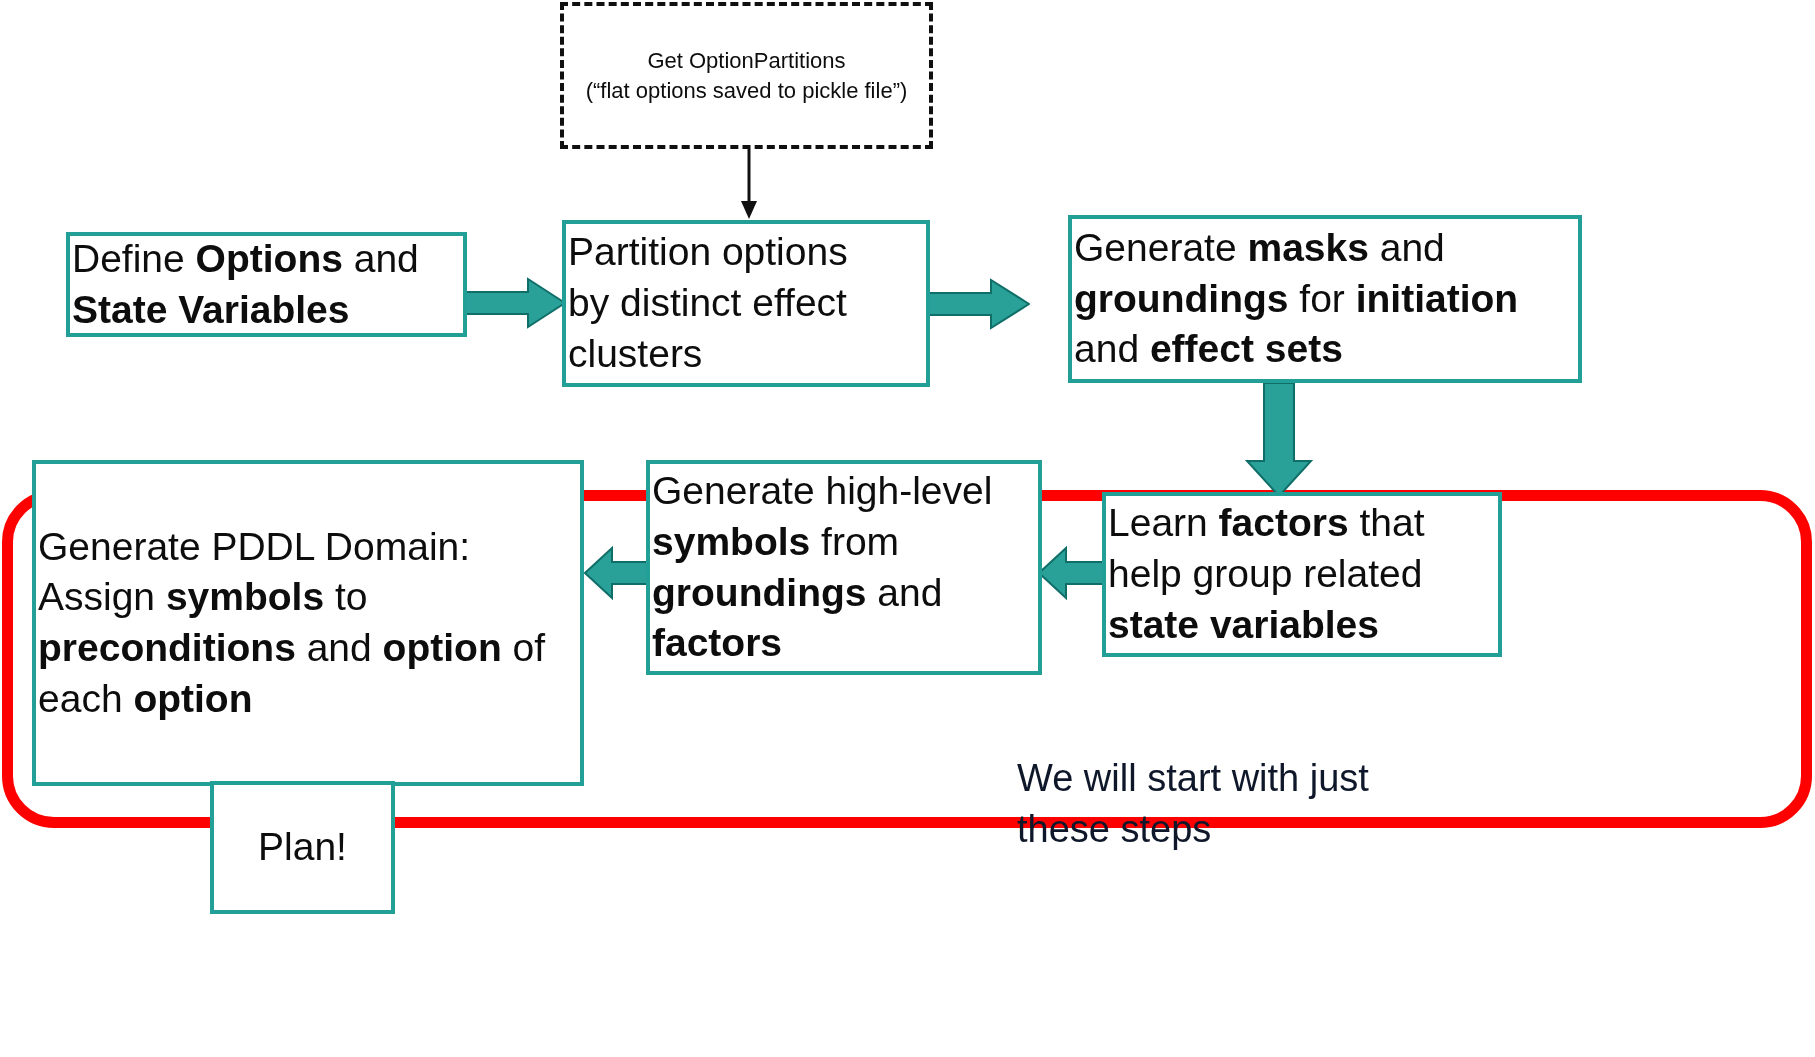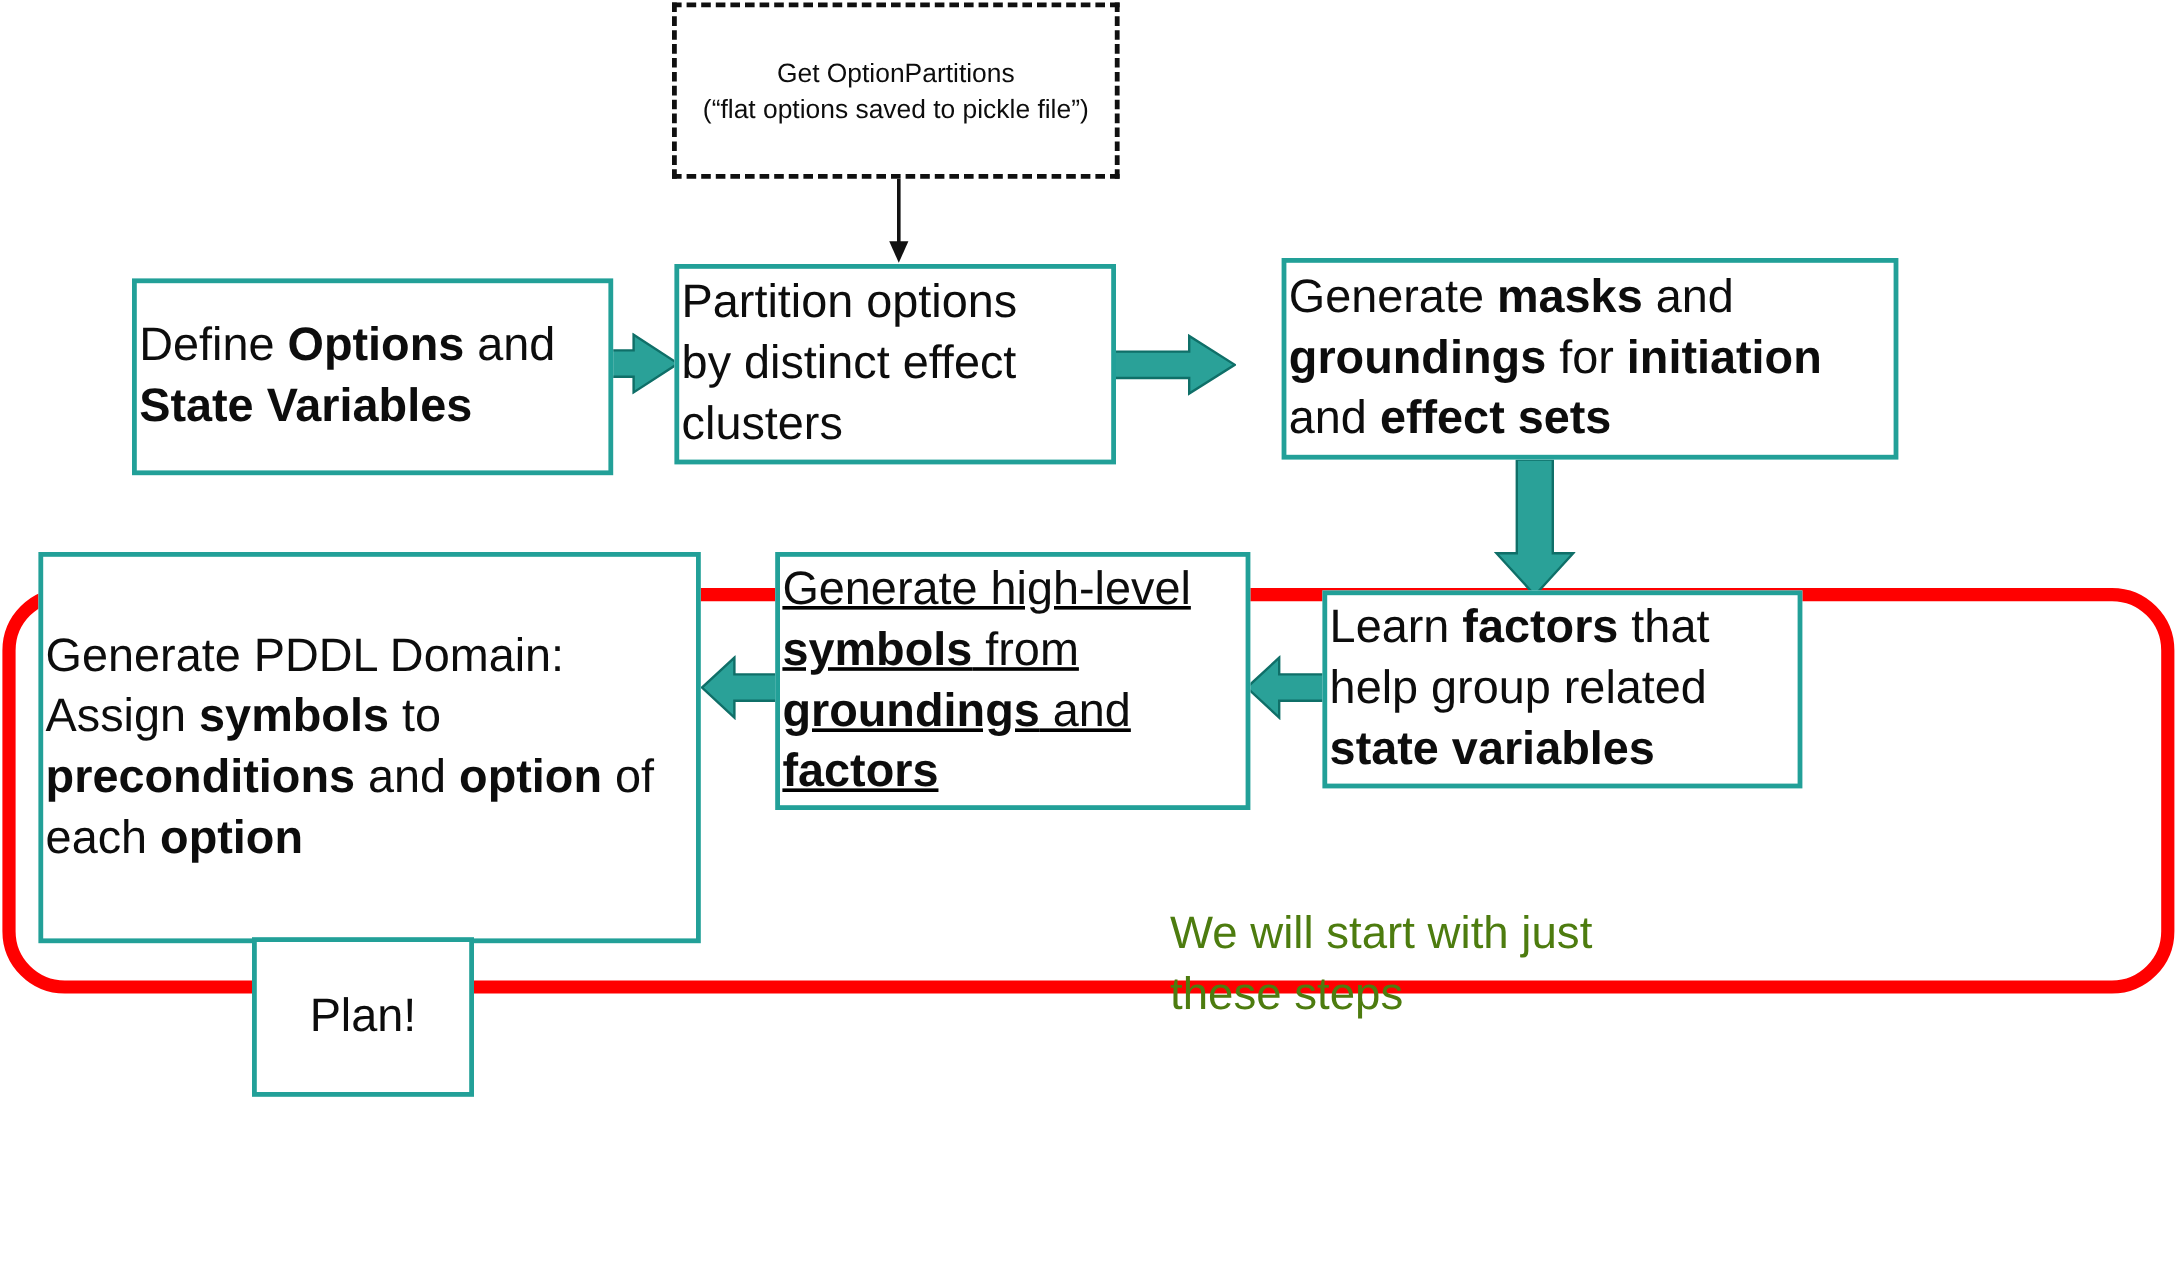--- a/index.html
+++ b/index.html
@@ -61,22 +61,23 @@
   .arrow {
     position: absolute;
     z-index: 5;
   }
   .arrow svg { display: block; }
 
   .note {
     position: absolute;
     font-size: 38px;
     line-height: 1.35;
-    color: #4d7c0f;
+    color: #0f172a;
     z-index: 7;
+    margin-left: 42px;
   }
 
   .thin-arrow { position: absolute; z-index: 4; }
 </style>
 </head>
 <body>
 
 <div id="canvas">
 
   <div class="redrect" style="left:2px; top:490px; width:1810px; height:338px;"></div>
@@ -88,21 +89,21 @@
     </div>
   </div>
 
   <div class="thin-arrow" style="left:736px; top:149px; width:26px; height:72px;">
     <svg width="26" height="72" viewBox="0 0 26 72">
       <line x1="13" y1="0" x2="13" y2="60" stroke="#111111" stroke-width="3"></line>
       <polygon points="13,70 5,52 21,52" fill="#111111"></polygon>
     </svg>
   </div>
 
-  <div class="box" style="left:66px; top:232px; width:401px; height:164px;margin-left:44px;">
+  <div class="box" style="left:66px; top:232px; width:401px; height:105px;">
     <div class="txt">
       Define <b>Options</b> and<br><b>State Variables</b>
     </div>
   </div>
 
   <div class="arrow" style="left:466px; top:277px; width:100px; height:52px;">
     <svg width="100" height="52" viewBox="0 0 100 52">
       <polygon points="0,15 62,15 62,2 99,26 62,50 62,37 0,37" fill="#2AA198" stroke="#0F6F68" stroke-width="2"></polygon>
     </svg>
   </div>
@@ -136,21 +137,21 @@
       Learn <b>factors</b> that<br>help group related<br><b>state variables</b>
     </div>
   </div>
 
   <div class="arrow" style="left:1038px; top:546px; width:68px; height:54px;">
     <svg width="68" height="54" viewBox="0 0 68 54">
       <polygon points="68,16 28,16 28,2 1,27 28,52 28,38 68,38" fill="#2AA198" stroke="#0F6F68" stroke-width="2"></polygon>
     </svg>
   </div>
 
-  <div class="box" style="left:646px; top:460px; width:396px; height:215px;text-decoration:underline;">
+  <div class="box" style="left:646px; top:460px; width:396px; height:215px;">
     <div class="txt">
       Generate high-level<br><b>symbols</b> from<br><b>groundings</b> and<br><b>factors</b>
     </div>
   </div>
 
   <div class="arrow" style="left:584px; top:546px; width:68px; height:54px;">
     <svg width="68" height="54" viewBox="0 0 68 54">
       <polygon points="68,16 28,16 28,2 1,27 28,52 28,38 68,38" fill="#2AA198" stroke="#0F6F68" stroke-width="2"></polygon>
     </svg>
   </div>

